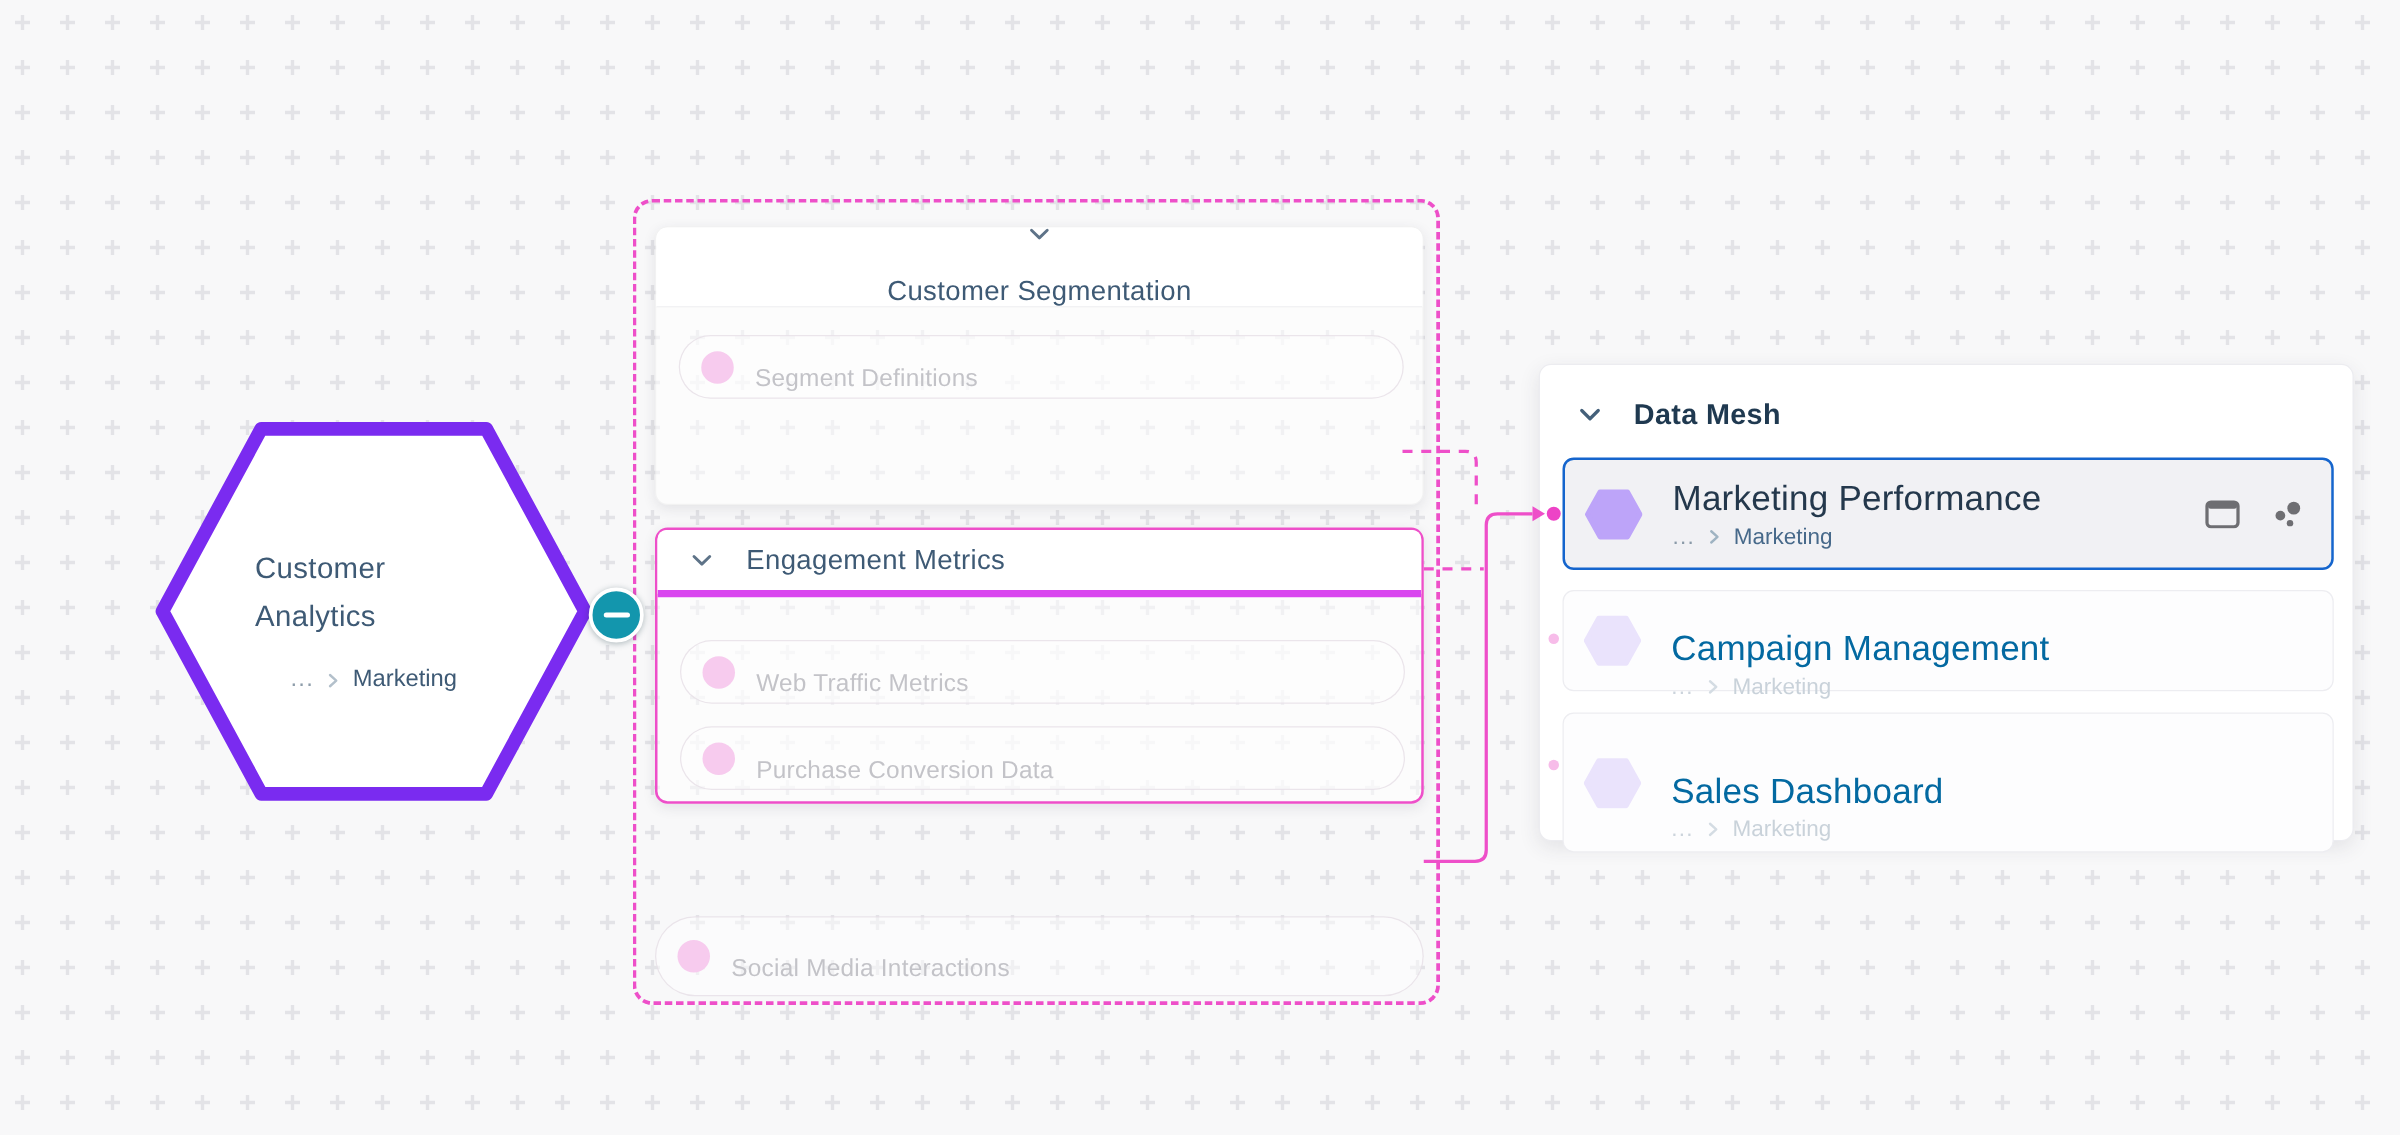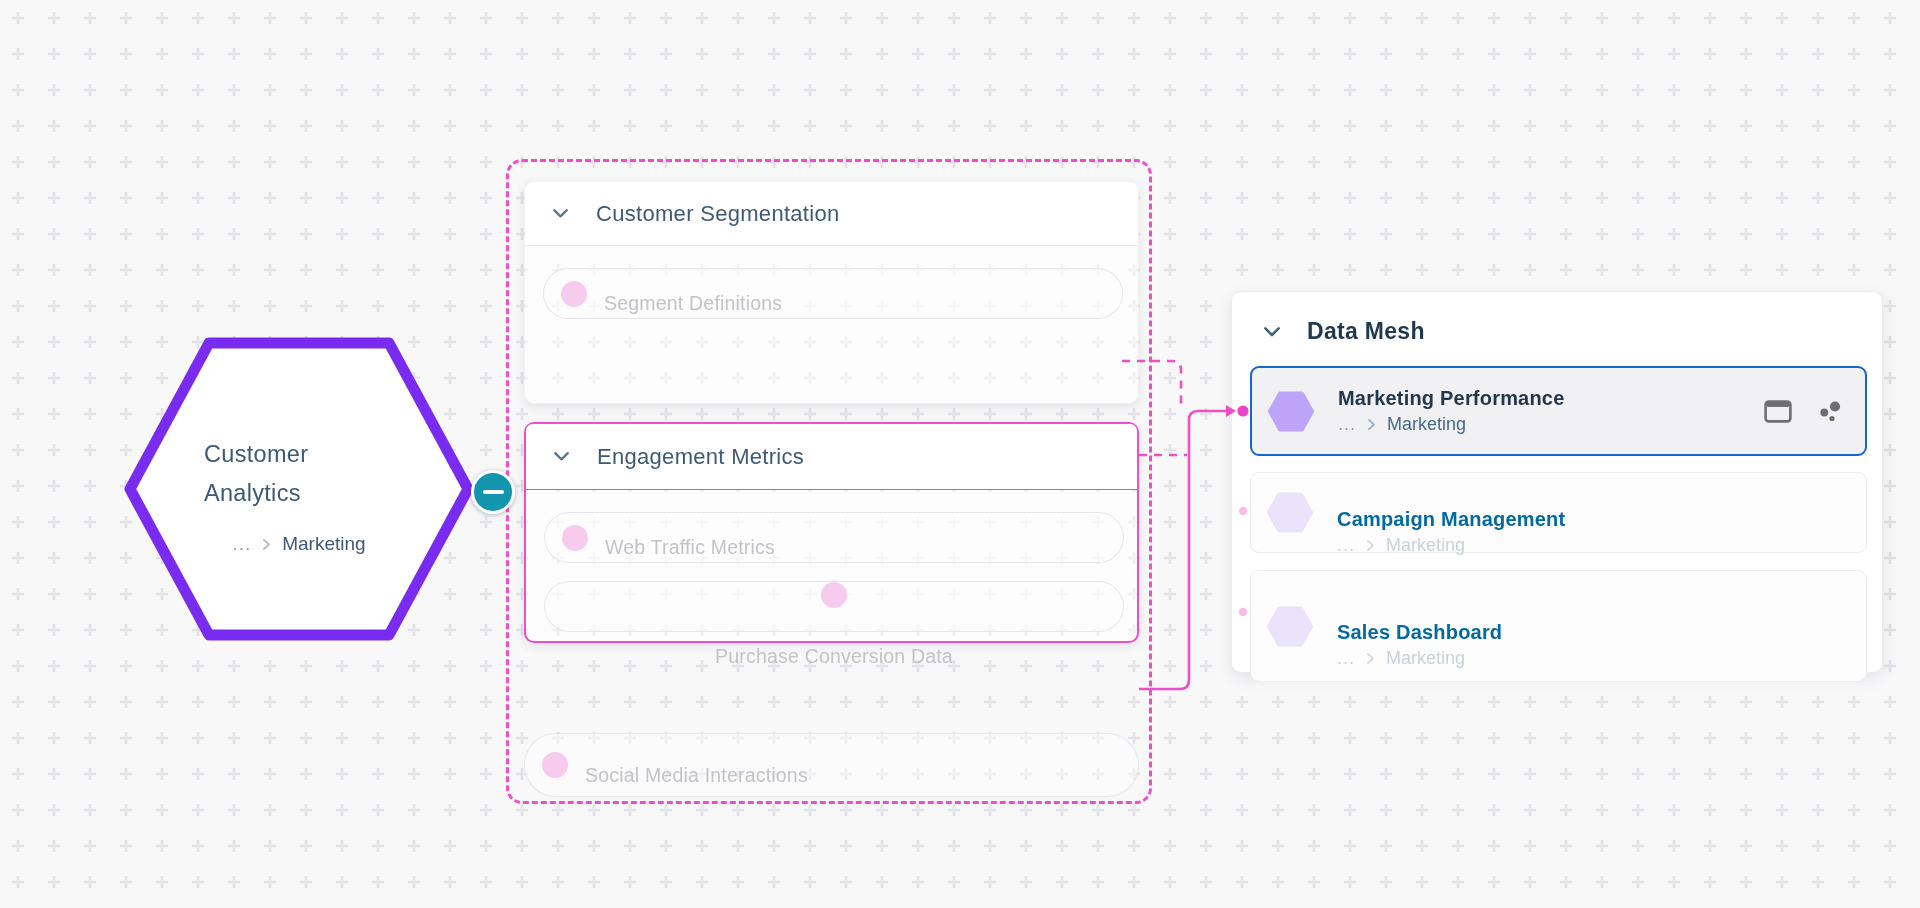--- a/index.html
+++ b/index.html
@@ -33,24 +33,24 @@
 
   
   .panel { position: absolute; border-radius: 10px; background: rgba(255,255,255,.5);
            box-shadow: 0 3px 10px rgba(50,50,70,.10); z-index: 3; }
   .panel-header { display: flex; align-items: center; gap: 27px; padding: 0 27px;
                   background: #ffffff; border-radius: 9px 9px 0 0; }
   .panel-title { font-size: 22px; font-weight: 500; color: #3e5a75; letter-spacing: .3px; }
   .chev { color: #5e7388; display: inline-flex; }
 
   .panel.seg { left: 524px; top: 181px; width: 615px; height: 223px; border: 1px solid rgba(0,0,0,.04); }
-  .panel.seg .panel-header { height: 64px; border-bottom: 1px solid #e9e9ec; }
+  .panel.seg .panel-header { height: 64px; border-bottom: 1px solid #e9e9ec; flex-direction: column; }
 
   .panel.eng { left: 524px; top: 422px; width: 615px; height: 221px; border: 2px solid #ee4fc9; }
-  .panel.eng .panel-header { height: 66px; border-bottom: 1px solid #d946ef; border-radius: 7px 7px 0 0; }
+  .panel.eng .panel-header { height: 54px; border-bottom: 6px solid #d946ef; border-radius: 7px 7px 0 0; }
 
   
   .pill { position: absolute; display: flex; align-items: center; gap: 17px;
           padding: 0 17px; border-radius: 999px; }
   .pill .dot { width: 26px; height: 26px; border-radius: 50%; flex: 0 0 auto; }
   .pill .pill-label { font-size: 19.5px; letter-spacing: .2px; }
   .pill.hot { background: #ffffff; border: 2px solid #ef6fd3; box-shadow: 0 1px 4px rgba(120,40,110,.07); }
   .pill.hot .dot { background: #e464cd; }
   .pill.hot .pill-label { color: #28282b; font-weight: 500; }
   .pill.faded { background: rgba(255,255,255,.45); border: 1.5px solid rgba(228,220,228,.75); }
@@ -65,21 +65,21 @@
   .mesh-header { display: flex; align-items: center; gap: 26px; padding: 26px 0 0 31px; }
   .mesh-header .chev { color: #44607a; }
   .mesh-title { font-size: 23px; font-weight: 700; color: #1f3950; letter-spacing: .3px; }
 
   .mesh-card { position: absolute; left: 18px; width: 617px; border-radius: 9px;
                display: flex; align-items: center; padding: 0 22px 0 16px; }
   .mesh-card.selected { border: 2.5px solid #1565cd; background: #f1f1f4; }
   .mesh-card.fadedcard { border: 1.5px solid #ededf1; background: #fdfdfe; }
   .card-hex { flex: 0 0 auto; margin-right: 24px; }
   .card-text { display: flex; flex-direction: column; gap: 4px; }
-  .card-title { font-size: 20px; font-weight: 700; letter-spacing: .2px; }
+  .card-title { font-size: 28px; font-weight: 400; letter-spacing: .2px; }
   .mesh-card.selected .card-title { color: #24384c; }
   .mesh-card.fadedcard .card-title { color: #0369a1; margin-top: 38px; }
   .card-crumb { display: flex; align-items: center; gap: 11px; font-size: 18px; }
   .mesh-card.selected .card-crumb .ellipsis { color: #8a9aa8; letter-spacing: 1px; }
   .mesh-card.selected .card-crumb .crumb-item { color: #47698a; }
   .mesh-card.fadedcard .card-crumb .ellipsis { color: #ccd4dc; letter-spacing: 1px; }
   .mesh-card.fadedcard .card-crumb .crumb-item { color: #c9d2da; }
   .card-actions { margin-left: auto; display: flex; align-items: center; gap: 26px; color: #6e6e72; }
   .icon-btn { display: inline-flex; cursor: pointer; background: none; border: none; color: #6e6e72; }
 
@@ -144,21 +144,21 @@
         <svg width="17" height="11" viewBox="0 0 17 11">
             <path d="M2.2 2.2 L8.5 8.3 L14.8 2.2" fill="none" stroke="currentColor" stroke-width="2.3" stroke-linecap="round" stroke-linejoin="round"></path>
           </svg>
       </span>
       <span class="panel-title">Engagement Metrics</span>
     </div>
     <div class="pill faded" style="left:18px; top:88px; width:580px; height:51px;">
       <span class="dot"></span>
       <span class="pill-label">Web Traffic Metrics</span>
     </div>
-    <div class="pill faded" style="left:18px; top:157px; width:580px; height:51px;flex-direction:column;">
+    <div class="pill faded" style="left:18px; top:157px; width:580px; height:51px;">
       <span class="dot"></span>
       <span class="pill-label">Purchase Conversion Data</span>
     </div>
   </div>
 
   <div class="pill faded standalone" style="left:524px; top:733px; width:615px; height:64px;">
     <span class="dot"></span>
     <span class="pill-label">Social Media Interactions</span>
   </div>
 

